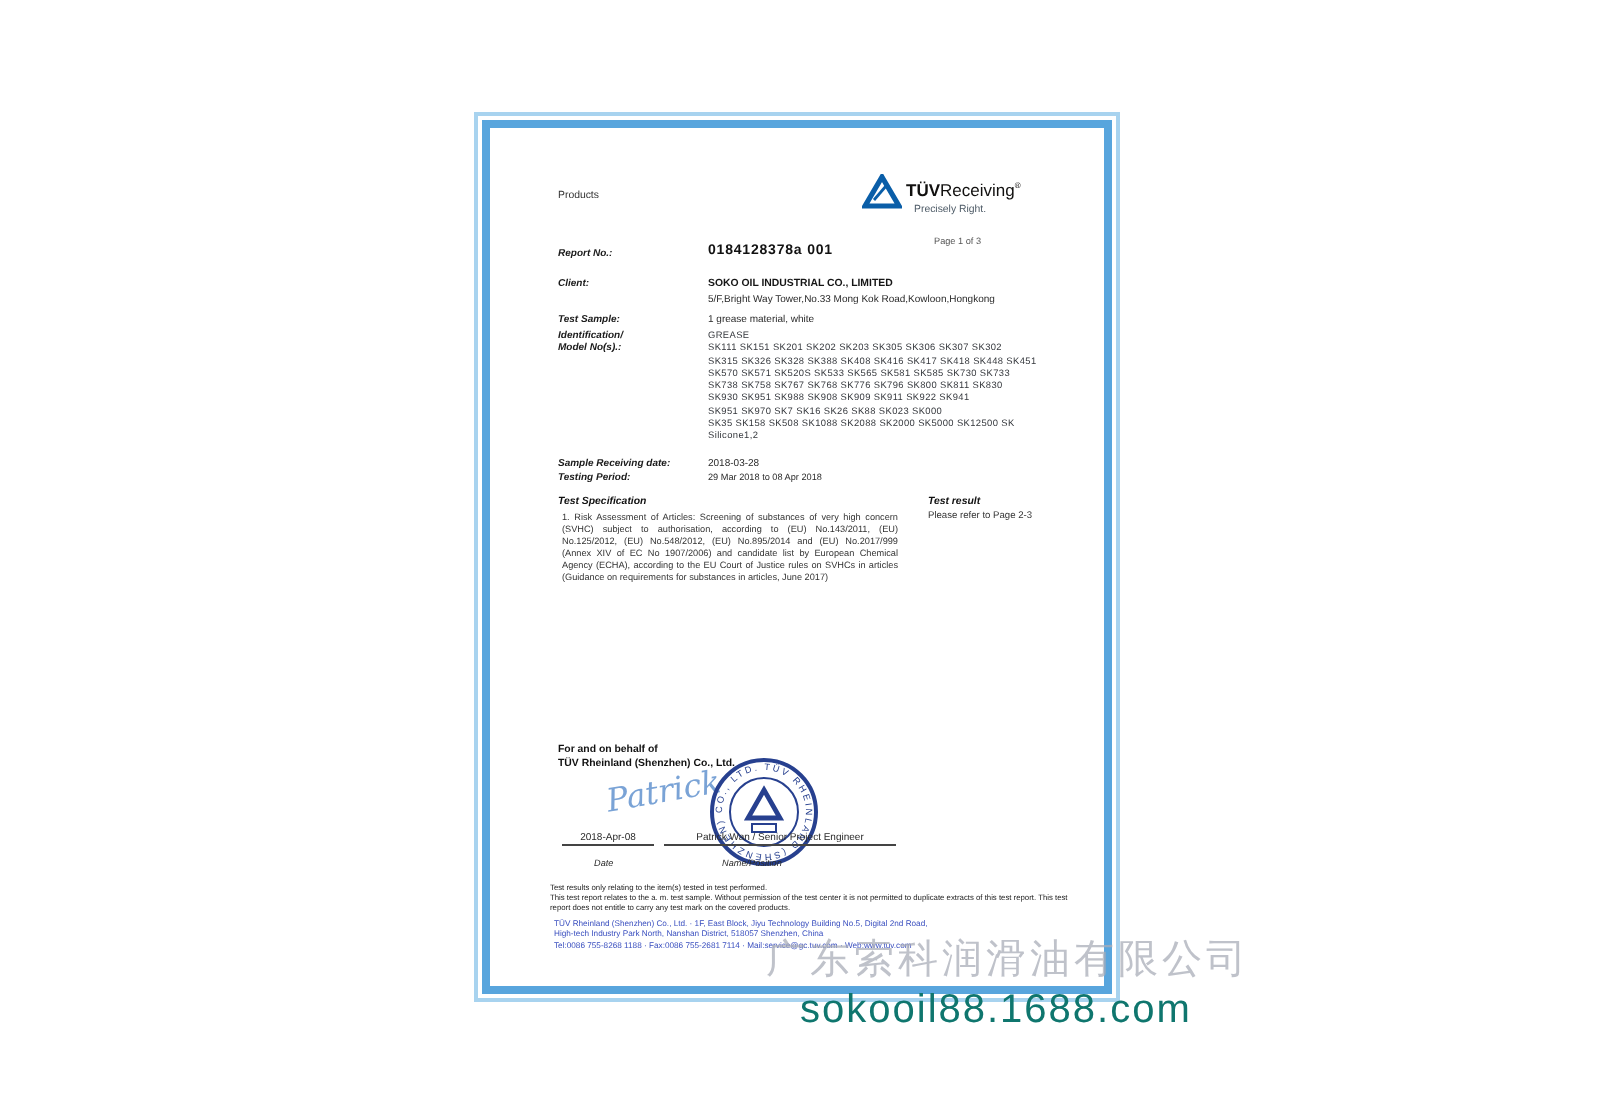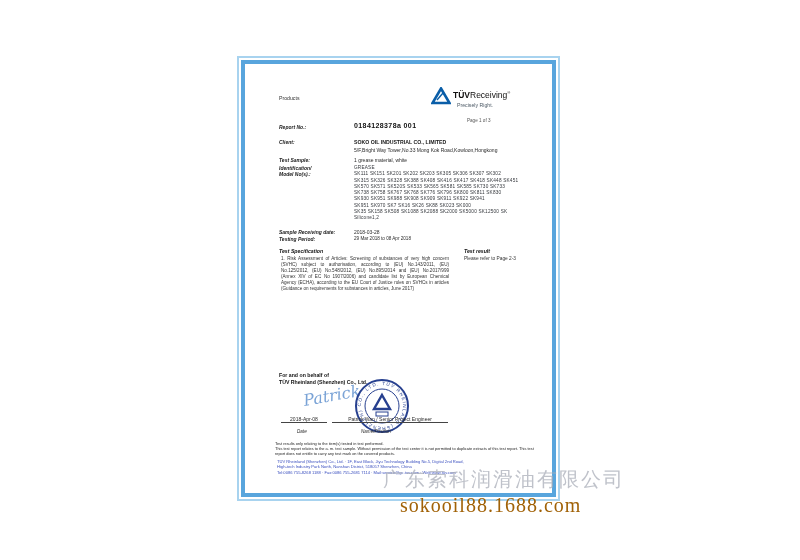--- a/index.html
+++ b/index.html
@@ -26,21 +26,21 @@
   .spec-text{font-size:4.6px;line-height:5.9px;color:#333;width:168px;text-align:justify;}
   .result-text{font-size:4.8px;color:#333;}
   .behalf{font-size:5.2px;font-weight:700;color:#111;line-height:6.8px;}
   .signature{left:58px;top:322px;font-family:"DejaVu Serif",serif;font-style:italic;
              font-size:16px;color:#7aa3d6;transform:rotate(-10deg);}
   .sign-ul{border-bottom:.6px solid #444;}
   .footer-disc{font-size:3.9px;line-height:4.9px;color:#222;width:262px;}
   .footer-addr{font-size:4.1px;line-height:5.4px;color:#3a4fbf;width:262px;}
   .wm-cn{left:383px;top:466px;font-size:20px;letter-spacing:2px;color:rgba(170,174,184,.75);
          white-space:nowrap;z-index:5;}
-  .wm-url{left:400px;top:494px;font-size:20px;letter-spacing:1px;color:#a16207;z-index:5;font-family:Liberation Serif, serif;}
+  .wm-url{left:400px;top:494px;font-size:20px;letter-spacing:1px;color:#0f766e;z-index:5;}
 </style>
 </head>
 <body>
 
 <div class="canvas">
 
   <div class="doc">
 
     <div class="abs products">Products</div>
 

